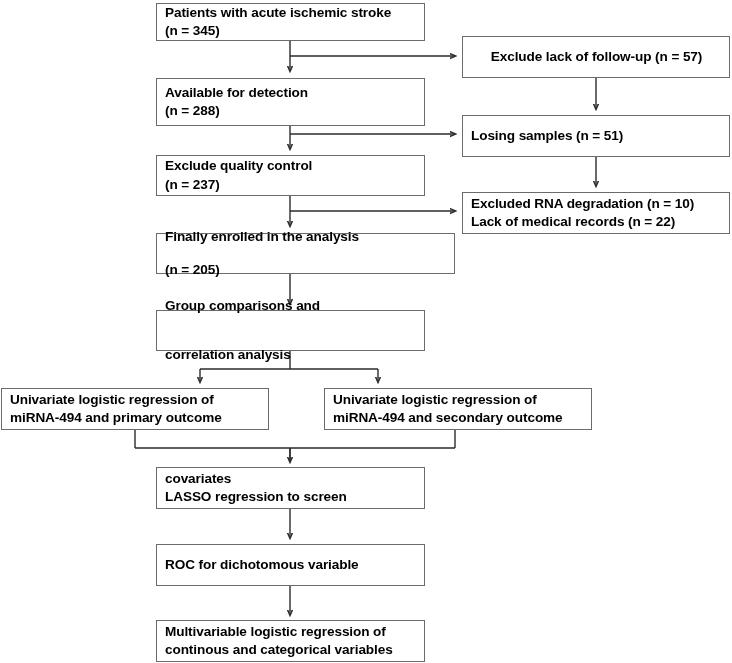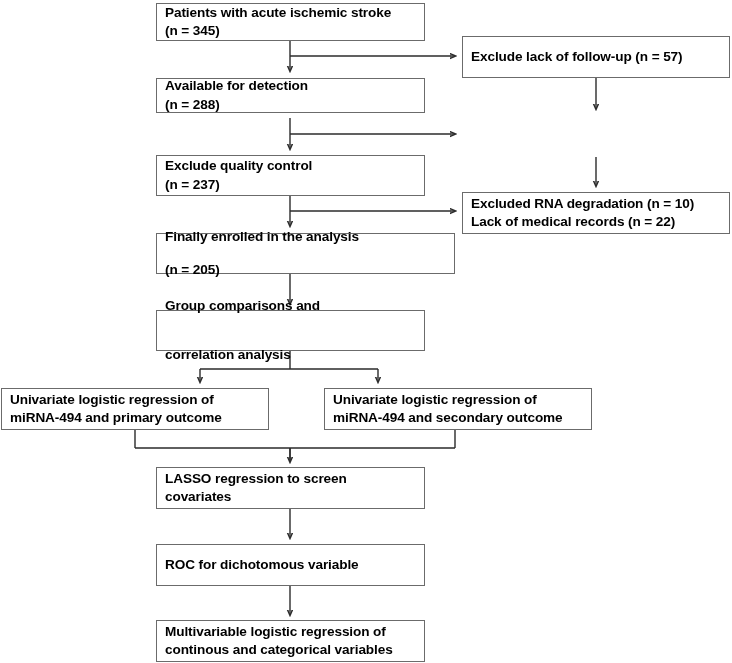--- a/index.html
+++ b/index.html
@@ -89,63 +89,66 @@
     <line x1="290" y1="509" x2="290" y2="538" marker-end="url(#arrowhead)"></line>
 
     <line x1="290" y1="586" x2="290" y2="615" marker-end="url(#arrowhead)"></line>
   </svg>
 
   <div class="node" style="left:156px; top:3px; width:269px; height:38px;">
     <div class="line">Patients with acute ischemic stroke</div>
     <div class="line">(n = 345)</div>
   </div>
 
-  <div class="node" style="left:156px; top:78px; width:269px; height:35px;">
+  <div class="node" style="left:156px; top:78px; width:269px; height:48px;">
     <div class="line">Available for detection</div>
     <div class="line">(n = 288)</div>
   </div>
 
   <div class="node" style="left:156px; top:155px; width:269px; height:41px;">
     <div class="line">Exclude quality control</div>
     <div class="line">(n = 237)</div>
   </div>
 
   <div class="node" style="left:156px; top:233px; width:299px; height:41px;gap:14px;">
     <div class="line">Finally enrolled in the analysis</div>
     <div class="line">(n = 205)</div>
   </div>
 
   <div class="node" style="left:156px; top:310px; width:269px; height:41px;gap:30px;">
     <div class="line">Group comparisons and</div>
     <div class="line">correlation analysis</div>
   </div>
 
-  <div class="node" style="left:462px; top:36px; width:268px; height:42px;">
+  <div class="node" style="left:462px; top:36px; width:268px; height:42px;align-items:center;">
     <div class="line">Exclude lack of follow-up (n = 57)</div>
   </div>
 
+  <div class="node" style="left:462px; top:115px; width:268px; height:42px;">
+    <div class="line">Losing samples (n = 51)</div>
+  </div>
 
   <div class="node" style="left:462px; top:192px; width:268px; height:42px;">
     <div class="line">Excluded RNA degradation (n = 10)</div>
     <div class="line">Lack of medical records (n = 22)</div>
   </div>
 
   <div class="node" style="left:1px; top:388px; width:268px; height:42px;">
     <div class="line">Univariate logistic regression of</div>
     <div class="line">miRNA-494 and primary outcome</div>
   </div>
 
   <div class="node" style="left:324px; top:388px; width:268px; height:42px;">
     <div class="line">Univariate logistic regression of</div>
     <div class="line">miRNA-494 and secondary outcome</div>
   </div>
 
   <div class="node" style="left:156px; top:467px; width:269px; height:42px;">
+    <div class="line">covariates</div>
     <div class="line">LASSO regression to screen</div>
-    <div class="line">covariates</div>
   </div>
 
   <div class="node" style="left:156px; top:544px; width:269px; height:42px;">
     <div class="line">ROC for dichotomous variable</div>
   </div>
 
   <div class="node" style="left:156px; top:620px; width:269px; height:42px;">
     <div class="line">Multivariable logistic regression of</div>
     <div class="line">continous and categorical variables</div>
   </div>

